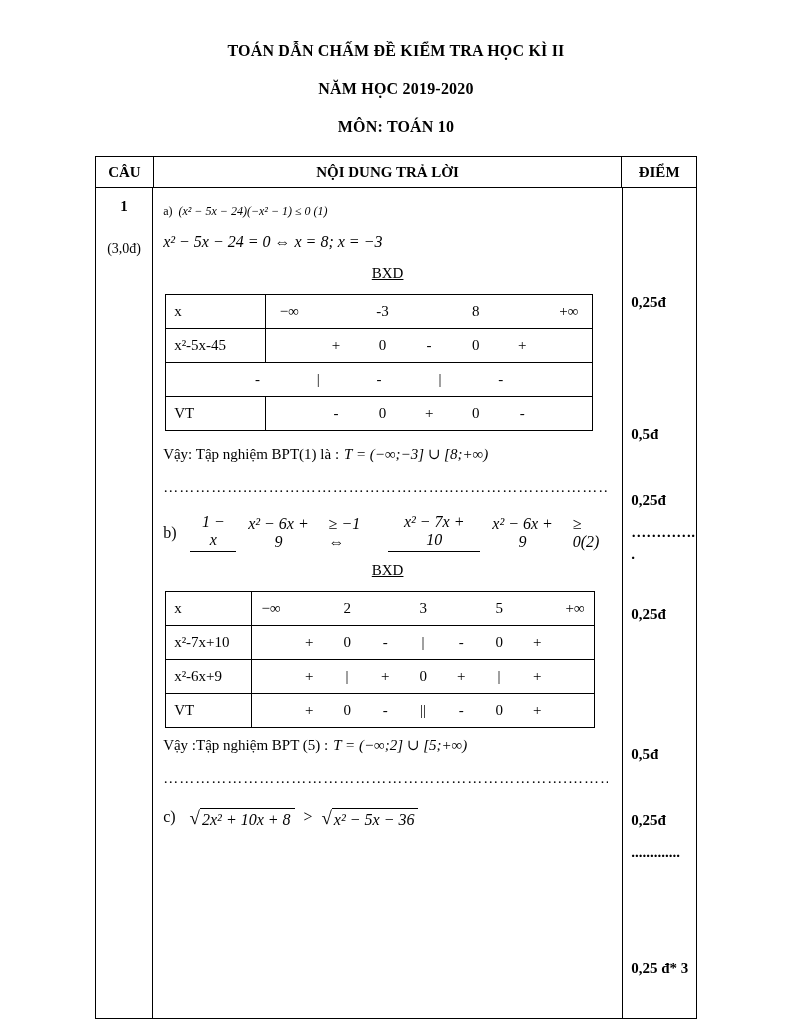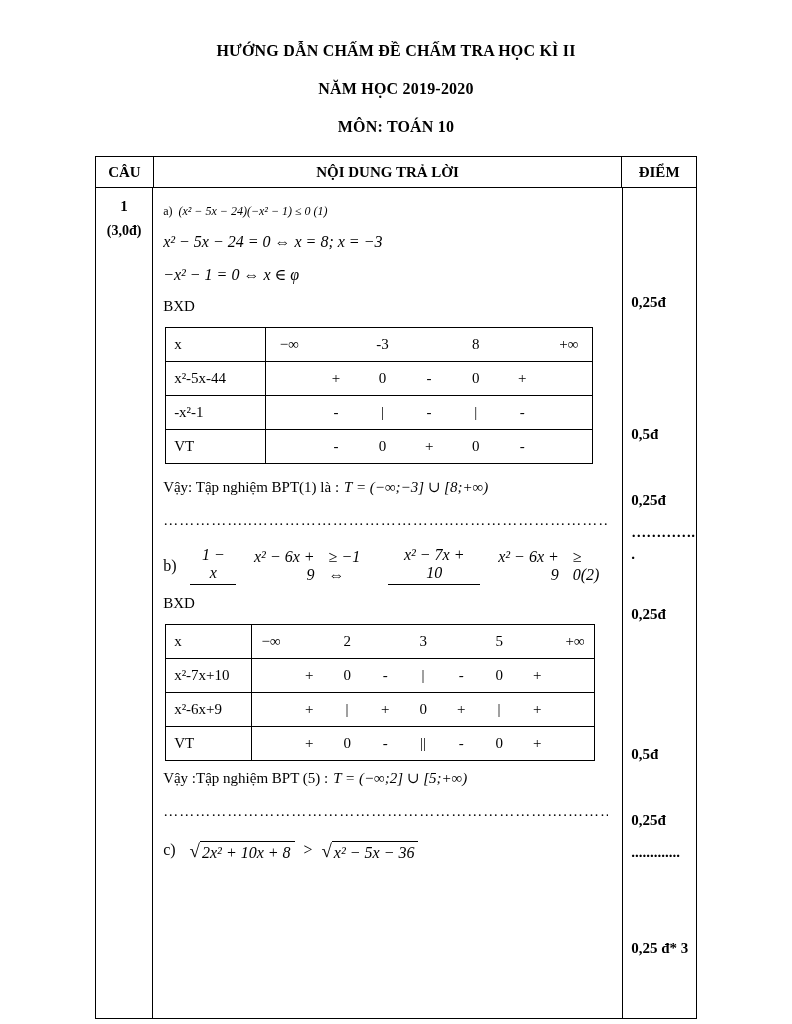--- a/index.html
+++ b/index.html
@@ -23,38 +23,38 @@
   .mt-row { display: flex; align-items: stretch; }
   .mt-head { border-bottom: 1.5px solid #000; height: 30px; }
   .mt-head > div { display: flex; align-items: center; justify-content: center; font-weight: bold; font-size: 15px; }
   .col-q { width: 57px; box-sizing: border-box; }
   .col-c { width: 471px; box-sizing: border-box; border-left: 1.5px solid #000; border-right: 1.5px solid #000; }
   .col-p { width: 74px; box-sizing: border-box; position: relative; }
   .mt-body { min-height: 830px; }
 
   
   .qnum  { font-weight: bold; text-align: center; margin-top: 10px; font-size: 15px; }
-  .qpts  { font-weight: bold; text-align: center; margin-top: 8px; font-size: 14px; }
+  .qpts  { font-weight: normal; text-align: center; margin-top: 26px; font-size: 14px; }
 
   
   .content { padding: 6px 10px 10px 10px; }
   .line { margin-top: 14px; }
   .plabel { margin-right: 6px; }
   .math { font-style: italic; }
   .formula-a { margin-top: 10px; font-size: 12px; }
   .eq { font-size: 16px; }
-  .bxd { margin-top: 14px; font-weight: normal; }
+  .bxd { margin-top: 14px; text-decoration: underline; font-weight: normal; text-align: center; }
   .concl .math { margin-left: 5px; margin-top: 8px; }
   .dots { margin-top: 16px; white-space: nowrap; overflow: hidden; width: 99%; height: 18px; letter-spacing: 1px; }
 
   
   .b-line { display: flex; align-items: center; gap: 8px; margin-top: 16px; font-size: 16px; }
   .frac { display: inline-flex; flex-direction: row; text-align: center; vertical-align: middle; }
   .frac .num { padding: 0 6px 2px 6px; border-bottom: 1px solid #000; }
-  .frac .den { padding: 2px 6px 0 6px; text-align: right; }
+  .frac .den { padding: 2px 6px 0 6px; }
 
   
   .c-line { display: flex; align-items: flex-start; gap: 8px; margin-top: 20px; font-size: 16px; }
   .sqrt { display: inline-flex; align-items: flex-start; }
   .sqrt .radical { font-style: normal; font-size: 19px; line-height: 19px; }
   .sqrt .radicand { border-top: 1px solid #000; padding: 2px 4px 0 2px; }
 
   
   .sign-table { border: 1px solid #000; margin: 12px 0 0 2px; font-size: 15px; box-sizing: border-box; }
   .t7 { width: 428px; }
@@ -67,29 +67,29 @@
   .st-cells { flex: 1; display: grid; align-items: center; }
   .t7 .st-cells { grid-template-columns: repeat(7, 1fr); }
   .t9 .st-cells { grid-template-columns: repeat(9, 1fr); }
   .st-cells span { text-align: center; grid-row: 1; }
   .gc1{grid-column:1}.gc2{grid-column:2}.gc3{grid-column:3}.gc4{grid-column:4}.gc5{grid-column:5}
   .gc6{grid-column:6}.gc7{grid-column:7}.gc8{grid-column:8}.gc9{grid-column:9}
 
   
   .score { position: absolute; left: 8px; font-weight: bold; font-size: 15px; white-space: nowrap; overflow: hidden; max-width: 64px; }
   .s0{top:106px}.s1{top:238px}.s2{top:304px}.s3{top:336px}.s4{top:358px}
-  .s5{top:418px}.s6{top:558px}.s7{top:624px}.s8{top:656px}.s9{top:752px}
+  .s5{top:418px}.s6{top:558px}.s7{top:624px}.s8{top:656px}.s9{top:772px}
 </style>
 </head>
 <body>
 
 <div class="page">
 
   <div class="titles">
-    <div class="title">HƯỚNG DẪN CHẤM ĐỀ CHẤM TRA HỌC KÌ II</div>
+    <div class="title">TOÁN DẪN CHẤM ĐỀ KIỂM TRA HỌC KÌ II</div>
     <div class="title">NĂM HỌC 2019-2020</div>
     <div class="title">MÔN: TOÁN 10</div>
   </div>
 
   <div class="main-table">
 
     <div class="mt-row mt-head">
       <div class="col-q">CÂU</div>
       <div class="col-c">NỘI DUNG TRẢ LỜI</div>
       <div class="col-p">ĐIỂM</div>
@@ -105,48 +105,44 @@
       <div class="col-c content">
 
         <div class="line formula-a">
           <span class="plabel">a)</span><span class="math">(x² − 5x − 24)(−x² − 1) ≤ 0  (1)</span>
         </div>
 
         <div class="line eq">
           <span class="math">x² − 5x − 24 = 0 ⇔ x = 8; x = −3</span>
         </div>
 
-        <div class="line eq">
-          <span class="math">−x² − 1 = 0 ⇔ x ∈ φ</span>
-        </div>
 
         <div class="bxd">BXD</div>
 
         <div class="sign-table t7">
           <div class="st-row">
             <div class="st-label">x</div>
             <div class="st-cells">
               <span class="gc1">−∞</span>
               <span class="gc3">-3</span>
               <span class="gc5">8</span>
               <span class="gc7">+∞</span>
             </div>
           </div>
           <div class="st-row">
-            <div class="st-label">x²-5x-44</div>
+            <div class="st-label">x²-5x-45</div>
             <div class="st-cells">
               <span class="gc2">+</span>
               <span class="gc3">0</span>
               <span class="gc4">-</span>
               <span class="gc5">0</span>
               <span class="gc6">+</span>
             </div>
           </div>
           <div class="st-row">
-            <div class="st-label">-x²-1</div>
             <div class="st-cells">
               <span class="gc2">-</span>
               <span class="gc3">|</span>
               <span class="gc4">-</span>
               <span class="gc5">|</span>
               <span class="gc6">-</span>
             </div>
           </div>
           <div class="st-row">
             <div class="st-label">VT</div>

